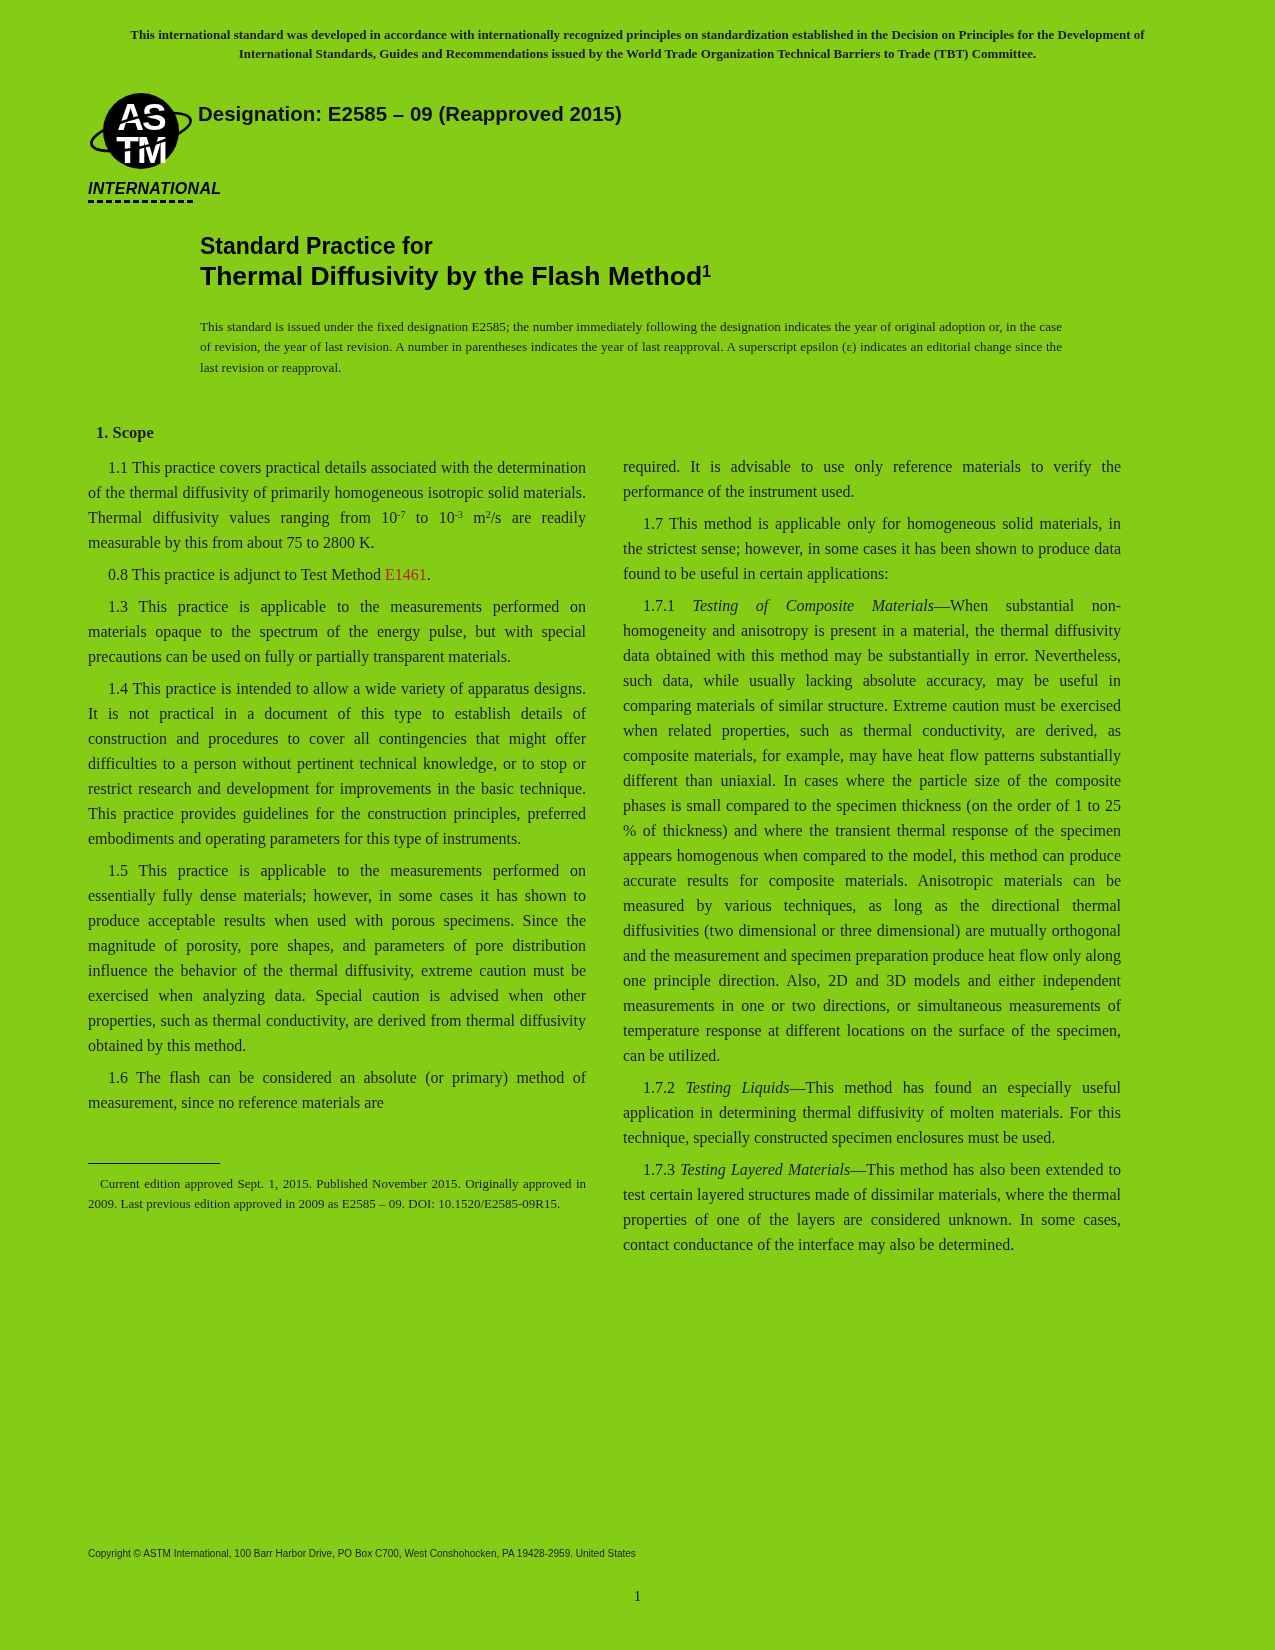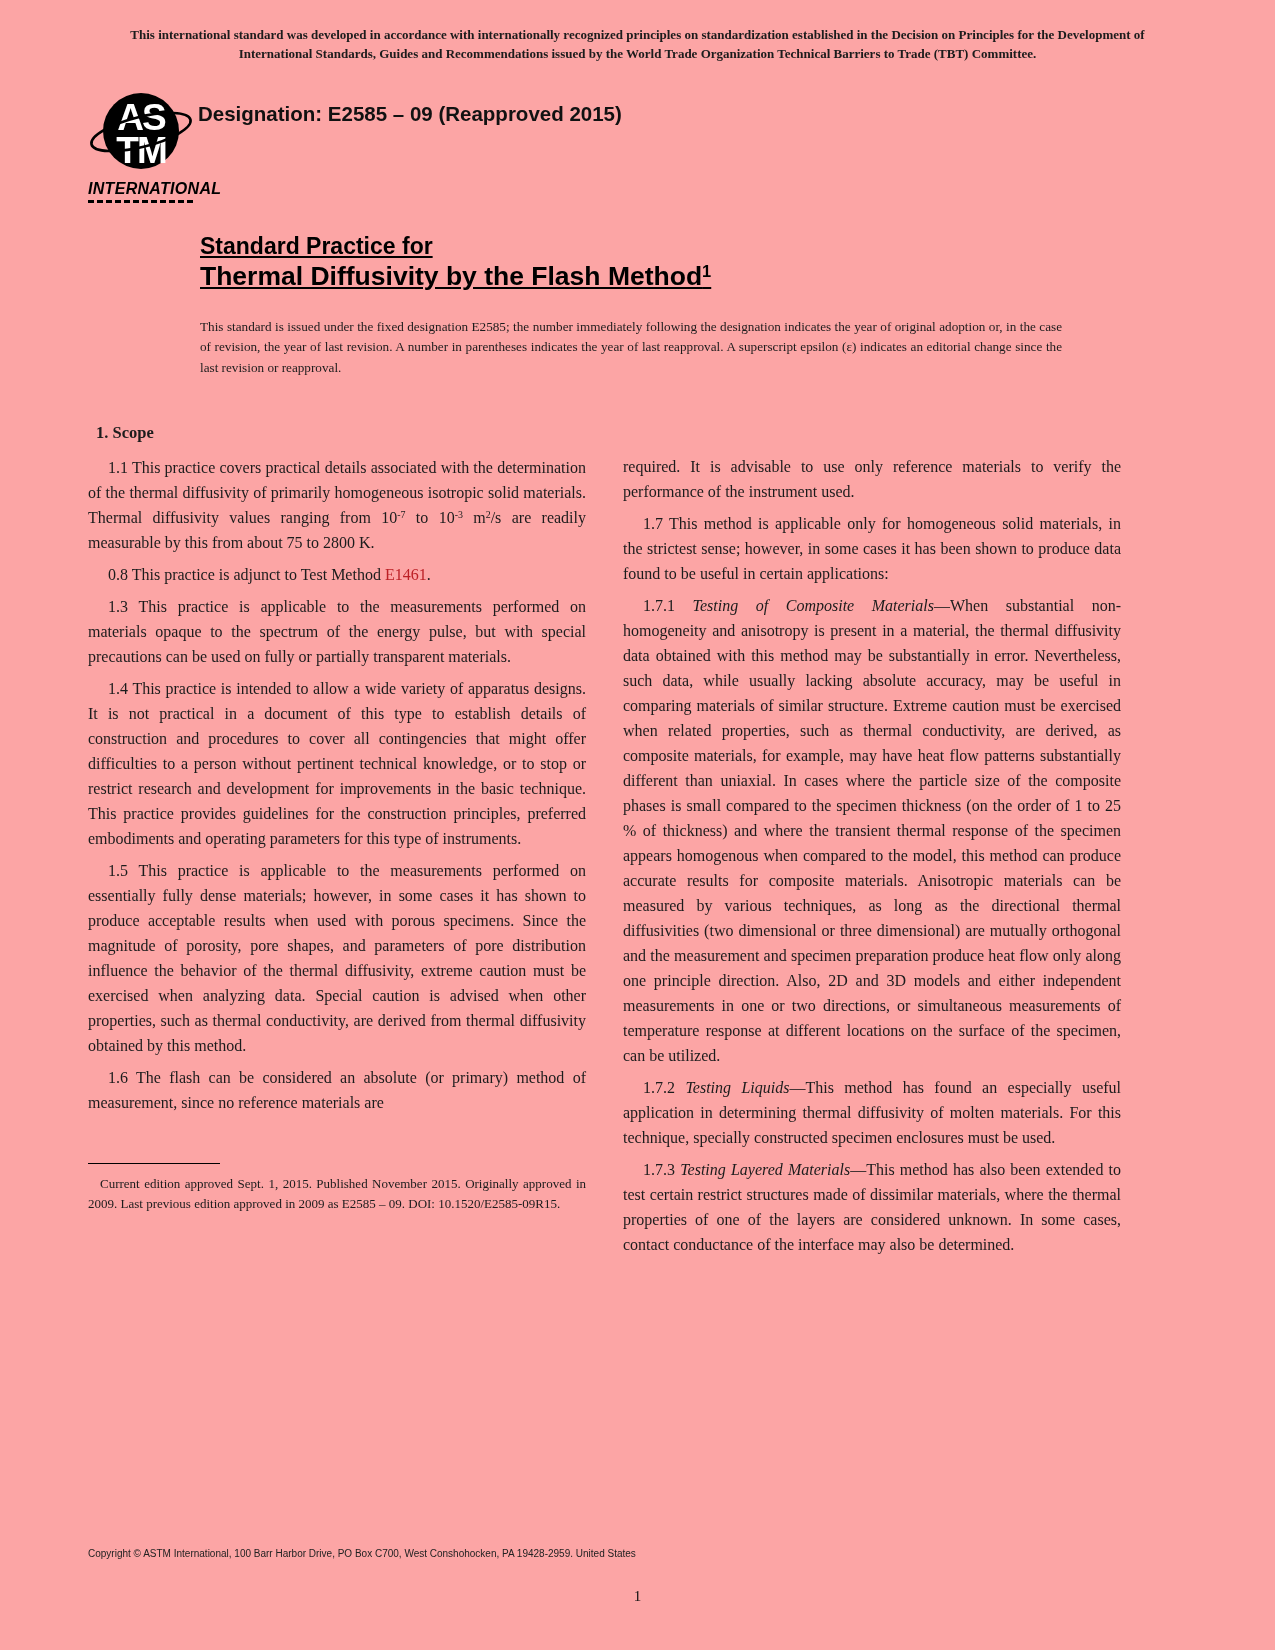--- a/index.html
+++ b/index.html
@@ -1,19 +1,19 @@
 <!DOCTYPE html>
 <html style="--link_red: #bc2026; --link_blue: #0000cc;"><head>
 <meta charset="utf-8">
 <style>
   html,body{margin:0;padding:0;background:#ffffff;}
   .page{
     position:relative;
     width:1275px;height:1650px;
-    background:#fca5a5;
+    background:#84cc16;
     color:#1c1c1c;
     font-family:"Liberation Serif", serif;
     overflow:hidden;
   }
   
   .top-notice{
     margin:26px auto 0;
     width:1085px;
     text-align:center;
     font-weight:bold;
@@ -39,21 +39,21 @@
     background:repeating-linear-gradient(90deg,#000 0 6px,transparent 6px 9px);
   }
   .designation{
     font-family:"Liberation Sans", sans-serif;
     font-weight:bold;
     font-size:20.5px;
     color:#111;
     padding-top:16px;
   }
   
-  .title-block{margin:30px 0 0 200px;font-family:"Liberation Sans", sans-serif;font-weight:bold;color:#000;text-decoration:underline;}
+  .title-block{margin:30px 0 0 200px;font-family:"Liberation Sans", sans-serif;font-weight:bold;color:#000;}
   .title-line1{font-size:23px;line-height:1.2;}
   .title-line2{font-size:26.5px;line-height:1.25;}
   
   .issued-note{
     margin:24px 0 0 200px;
     width:862px;
     font-size:13.2px;
     line-height:1.52;
     text-align:justify;
   }
@@ -128,20 +128,20 @@
       <hr class="footnote-rule">
       <div class="footnotes">
         <p><span>Current edition approved Sept. 1, 2015. Published November 2015. Originally approved in 2009. Last previous edition approved in 2009 as E2585 – 09. DOI: 10.1520/E2585-09R15.</span></p>
       </div>
     </div>
     <div class="col col-right">
       <p class="no-indent"><span>required. It is advisable to use only reference materials to verify the performance of the instrument used.</span></p>
       <p><span>1.7 This method is applicable only for homogeneous solid materials, in the strictest sense; however, in some cases it has been shown to produce data found to be useful in certain applications:</span></p>
       <p><span>1.7.1 </span><span class="seg-i">Testing of Composite Materials</span><span>—When substantial non-homogeneity and anisotropy is present in a material, the thermal diffusivity data obtained with this method may be substantially in error. Nevertheless, such data, while usually lacking absolute accuracy, may be useful in comparing materials of similar structure. Extreme caution must be exercised when related properties, such as thermal conductivity, are derived, as composite materials, for example, may have heat flow patterns substantially different than uniaxial. In cases where the particle size of the composite phases is small compared to the specimen thickness (on the order of 1 to 25 % of thickness) and where the transient thermal response of the specimen appears homogenous when compared to the model, this method can produce accurate results for composite materials. Anisotropic materials can be measured by various techniques, as long as the directional thermal diffusivities (two dimensional or three dimensional) are mutually orthogonal and the measurement and specimen preparation produce heat flow only along one principle direction. Also, 2D and 3D models and either independent measurements in one or two directions, or simultaneous measurements of temperature response at different locations on the surface of the specimen, can be utilized.</span></p>
       <p><span>1.7.2 </span><span class="seg-i">Testing Liquids</span><span>—This method has found an especially useful application in determining thermal diffusivity of molten materials. For this technique, specially constructed specimen enclosures must be used.</span></p>
-      <p><span>1.7.3 </span><span class="seg-i">Testing Layered Materials</span><span>—This method has also been extended to test certain restrict structures made of dissimilar materials, where the thermal properties of one of the layers are considered unknown. In some cases, contact conductance of the interface may also be determined.</span></p>
+      <p><span>1.7.3 </span><span class="seg-i">Testing Layered Materials</span><span>—This method has also been extended to test certain layered structures made of dissimilar materials, where the thermal properties of one of the layers are considered unknown. In some cases, contact conductance of the interface may also be determined.</span></p>
     </div>
   </div>
 
   <div class="copyright">Copyright © ASTM International, 100 Barr Harbor Drive, PO Box C700, West Conshohocken, PA 19428-2959. United States</div>
   <div class="page-number">1</div>
 
 </div>
 
 </body></html>

